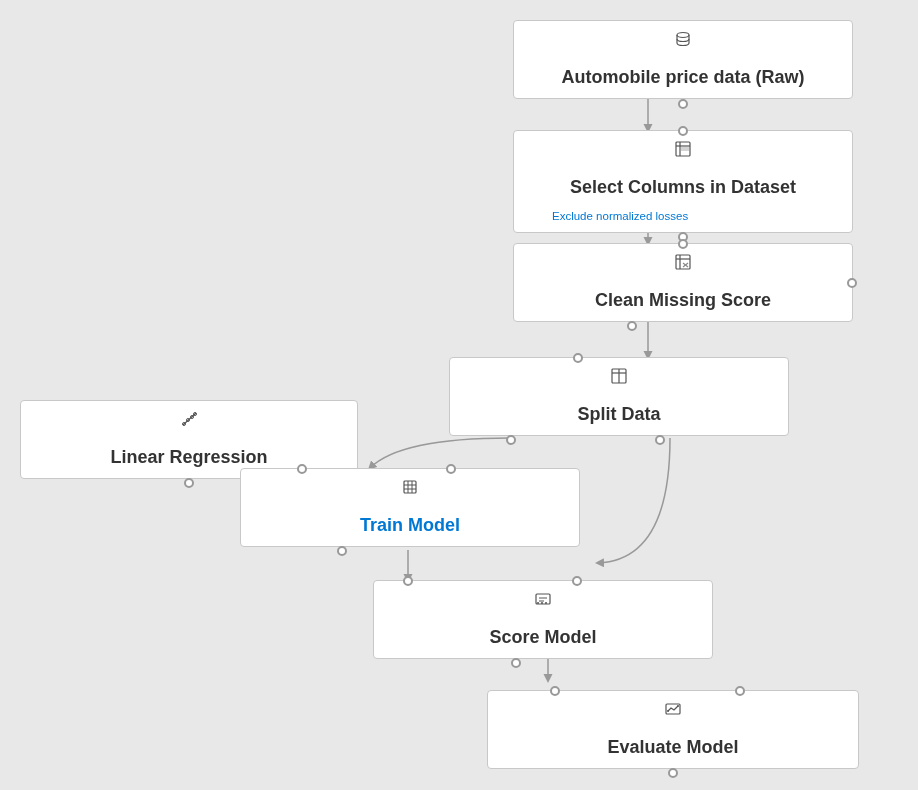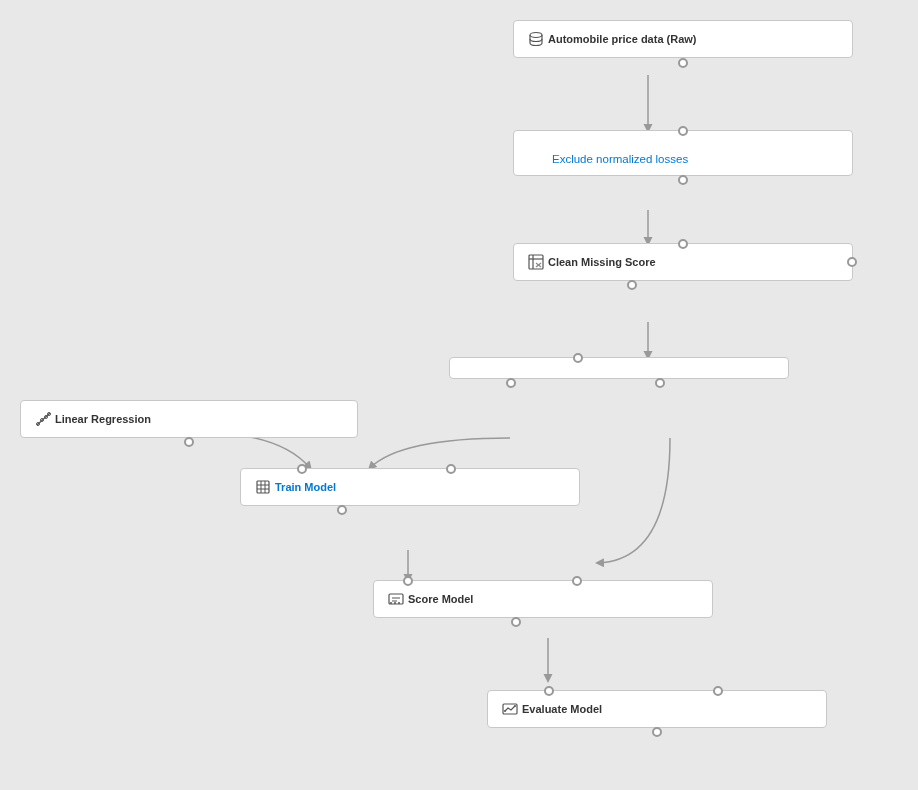--- a/index.html
+++ b/index.html
@@ -20,24 +20,25 @@
       position: absolute;
       background: #ffffff;
       border: 1px solid #c8c8c8;
       border-radius: 4px;
       padding: 10px 14px;
       min-width: 210px;
     }
     .node-title {
       display: flex;
       align-items: center;
-      gap: 4px;
-      font-size: 11px;
+      gap: 20px;
+      font-size: 18px;
       font-weight: 600;
       color: #333;
+      flex-direction: column;
     }
     .node-subtitle {
       font-size: 11.5px;
       color: #0078d4;
       margin-top: 12px;
       padding-left: 24px;
     }
     .node-icon {
       width: 16px;
       height: 16px;
@@ -105,20 +106,31 @@
         </svg>
       </span>
       <span>Automobile price data (Raw)</span>
     </div>
 
     <div class="dot" style="left:50%; bottom:-6px; top:auto; transform:translateX(-50%) translateY(50%);"></div>
   </div>
 
   <div class="node" style="left: 513px; top: 130px; width: 340px;">
     <div class="dot" style="left:50%; top:-5px; transform:translateX(-50%);"></div>
+    <div class="node-title">
+      <span class="node-icon">
+        <svg width="16" height="16" viewBox="0 0 16 16" fill="none">
+          <rect x="1" y="1" width="14" height="14" rx="1" stroke="#555" stroke-width="1.2"></rect>
+          <line x1="1" y1="5" x2="15" y2="5" stroke="#555" stroke-width="1.2"></line>
+          <line x1="5" y1="1" x2="5" y2="15" stroke="#555" stroke-width="1.2"></line>
+          <rect x="6" y="6" width="8" height="4" rx="0.5" fill="#aaa" opacity="0.5"></rect>
+        </svg>
+      </span>
+      <span>Select Columns in Dataset</span>
+    </div>
     <div class="node-subtitle">Exclude normalized losses</div>
     <div class="dot" style="left:50%; bottom:-5px; top:auto; transform:translateX(-50%) translateY(50%);"></div>
   </div>
 
   <div class="node" style="left: 513px; top: 243px; width: 340px;">
     <div class="dot" style="left:50%; top:-5px; transform:translateX(-50%);"></div>
     <div class="node-title">
       <span class="node-icon">
         <svg width="16" height="16" viewBox="0 0 16 16" fill="none">
           <rect x="1" y="1" width="14" height="14" rx="1" stroke="#555" stroke-width="1.2"></rect>
@@ -131,20 +143,30 @@
       <span>Clean Missing Score</span>
     </div>
 
     <div class="dot" style="left:35%; bottom:-5px; top:auto; transform:translateX(-50%) translateY(50%);"></div>
 
     <div class="dot" style="left:auto; right:-5px; top:50%; transform:translateY(-50%);"></div>
   </div>
 
   <div class="node" style="left: 449px; top: 357px; width: 340px;">
     <div class="dot" style="left:38%; top:-5px; transform:translateX(-50%);"></div>
+    <div class="node-title">
+      <span class="node-icon">
+        <svg width="16" height="16" viewBox="0 0 16 16" fill="none">
+          <rect x="1" y="1" width="14" height="14" rx="1" stroke="#555" stroke-width="1.2"></rect>
+          <line x1="8" y1="1" x2="8" y2="15" stroke="#555" stroke-width="1.2"></line>
+          <line x1="1" y1="5" x2="15" y2="5" stroke="#555" stroke-width="1.2"></line>
+        </svg>
+      </span>
+      <span>Split Data</span>
+    </div>
 
     <div class="dot" style="left:18%; bottom:-5px; top:auto; transform:translateX(-50%) translateY(50%);"></div>
 
     <div class="dot" style="left:62%; bottom:-5px; top:auto; transform:translateX(-50%) translateY(50%);"></div>
   </div>
 
   <div class="node" style="left: 20px; top: 400px; width: 338px;">
     <div class="node-title">
       <span class="node-icon">
         <svg width="16" height="16" viewBox="0 0 16 16" fill="none">
@@ -191,21 +213,21 @@
           <line x1="2" y1="10" x2="14" y2="10" stroke="#555" stroke-width="1"></line>
           <line x1="6" y1="2" x2="6" y2="14" stroke="#555" stroke-width="1"></line>
           <line x1="10" y1="2" x2="10" y2="14" stroke="#555" stroke-width="1"></line>
         </svg>
       </span>
       <span style="color:#0078d4;">Train Model</span>
     </div>
     <div class="dot" style="left:30%; bottom:-5px; top:auto; transform:translateX(-50%) translateY(50%);"></div>
   </div>
 
-  <div class="node" style="left: 487px; top: 690px; width: 340px;">
+  <div class="node" style="left: 487px; top: 690px; width: 372px;">
     <div class="dot" style="left:18%; top:-5px; transform:translateX(-50%);"></div>
     <div class="dot" style="left:68%; top:-5px; transform:translateX(-50%);"></div>
     <div class="node-title">
       <span class="node-icon">
         <svg width="16" height="16" viewBox="0 0 16 16" fill="none">
           <rect x="1" y="3" width="14" height="10" rx="1" stroke="#555" stroke-width="1.2"></rect>
           <polyline points="3,10 6,7 9,9 13,5" stroke="#555" stroke-width="1.2" fill="none"></polyline>
           <circle cx="3" cy="10" r="1" fill="#555"></circle>
           <circle cx="13" cy="5" r="1" fill="#555"></circle>
         </svg>

